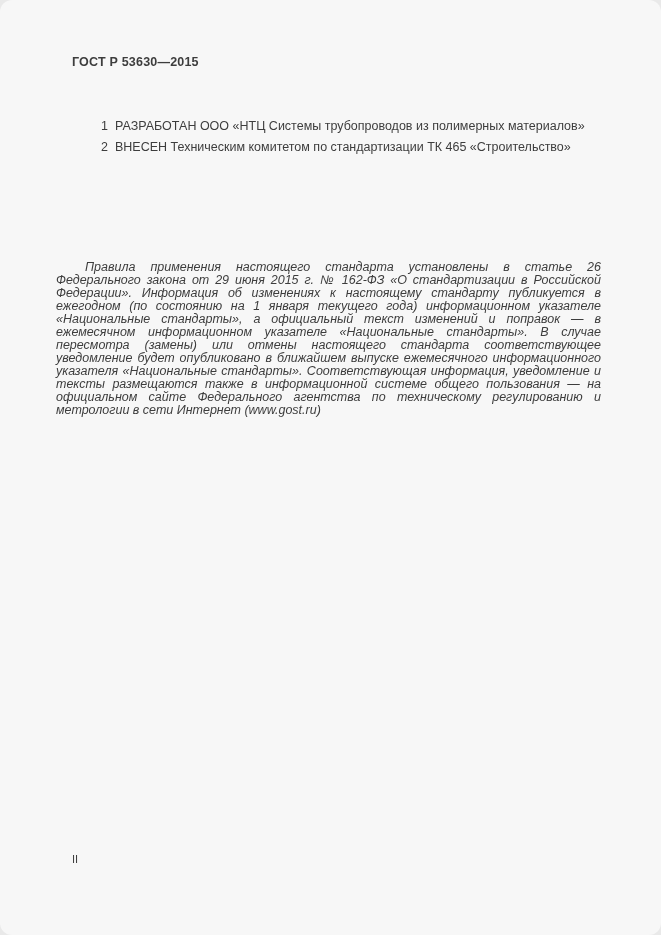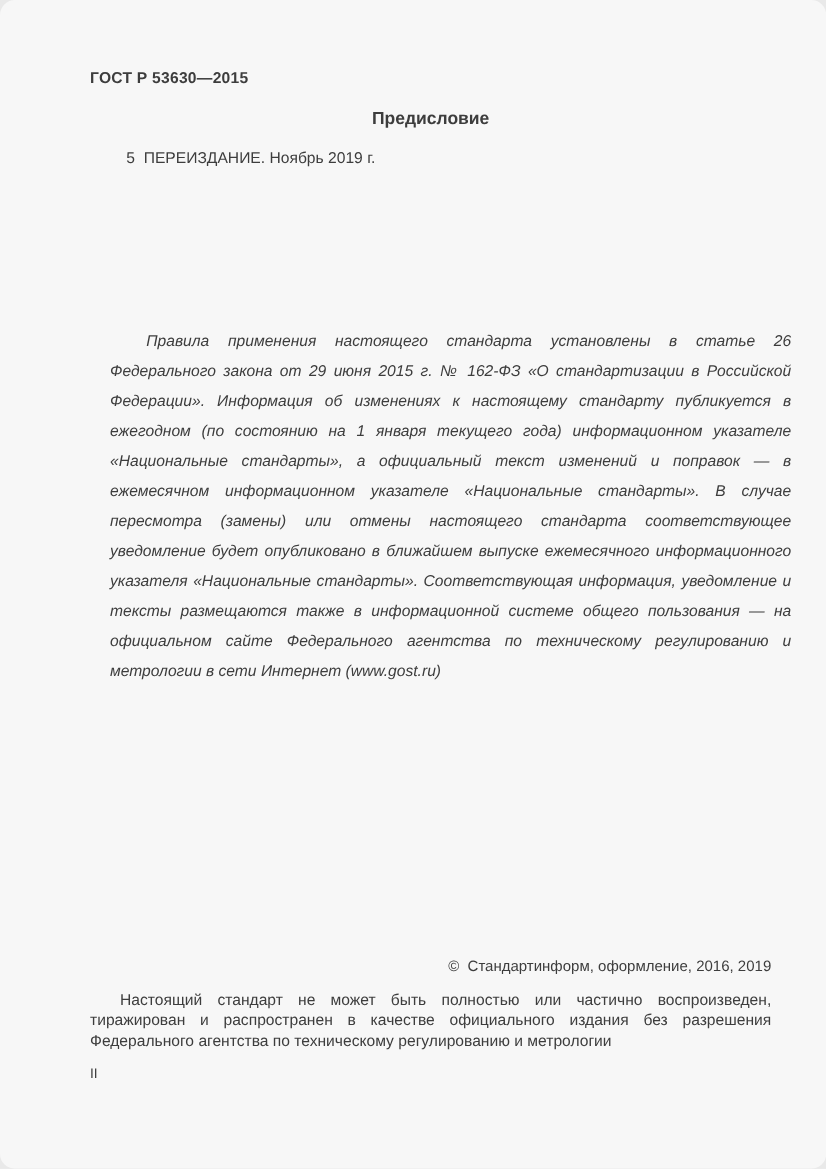--- a/index.html
+++ b/index.html
@@ -45,25 +45,25 @@
   }
   .preface-item {
     margin: 0 0 5px 0;
     text-indent: 29px;
   }
   .item-num {
     padding-right: 7px;
   }
   .legal-notice {
     position: absolute;
-    left: 88px;
+    left: 56px;
     top: 261px;
     width: 545px;
     font-size: 12.5px;
-    line-height: 24px;
+    line-height: 13px;
     font-style: italic;
     text-align: justify;
     text-indent: 29px;
   }
   .copyright-line {
     position: absolute;
     left: 72px;
     top: 766px;
     width: 545px;
     text-align: right;
@@ -87,27 +87,25 @@
     margin-top: 12px;
   }
 </style>
 </head>
 <body>
 
 <div class="page">
 
   <div class="doc-code">ГОСТ Р 53630—2015</div>
 
-  <div class="preface-title">Предисловие</div>
 
   <div class="preface-items">
-    <p class="preface-item"><span class="item-num">5</span><span>ПЕРЕИЗДАНИЕ. Ноябрь 2019 г.</span></p>
+    <p class="preface-item"><span class="item-num">1</span><span>РАЗРАБОТАН ООО «НТЦ Системы трубопроводов из полимерных материалов»</span></p>
+    <p class="preface-item"><span class="item-num">2</span><span>ВНЕСЕН Техническим комитетом по стандартизации ТК 465 «Строительство»</span></p>
   </div>
 
   <div class="legal-notice">Правила применения настоящего стандарта установлены в статье 26 Федерального закона от 29 июня 2015 г. № 162-ФЗ «О стандартизации в Российской Федерации». Информация об изме­нениях к настоящему стандарту публикуется в ежегодном (по состоянию на 1 января текущего года) информационном указателе «Национальные стандарты», а официальный текст измене­ний и поправок — в ежемесячном информационном указателе «Национальные стандарты». В слу­чае пересмотра (замены) или отмены настоящего стандарта соответствующее уведомление будет опубликовано в ближайшем выпуске ежемесячного информационного указателя «Националь­ные стандарты». Соответствующая информация, уведомление и тексты размещаются также в информационной системе общего пользования — на официальном сайте Федерального агент­ства по техническому регулированию и метрологии в сети Интернет (www.gost.ru)</div>
 
-  <div class="copyright-line">©&nbsp; Стандартинформ, оформление, 2016, 2019</div>
 
-  <div class="restriction">Настоящий стандарт не может быть полностью или частично воспроизведен, тиражирован и рас­пространен в качестве официального издания без разрешения Федерального агентства по техническо­му регулированию и метрологии</div>
 
   <div class="page-number">II</div>
 
 </div>
 
 </body></html>

